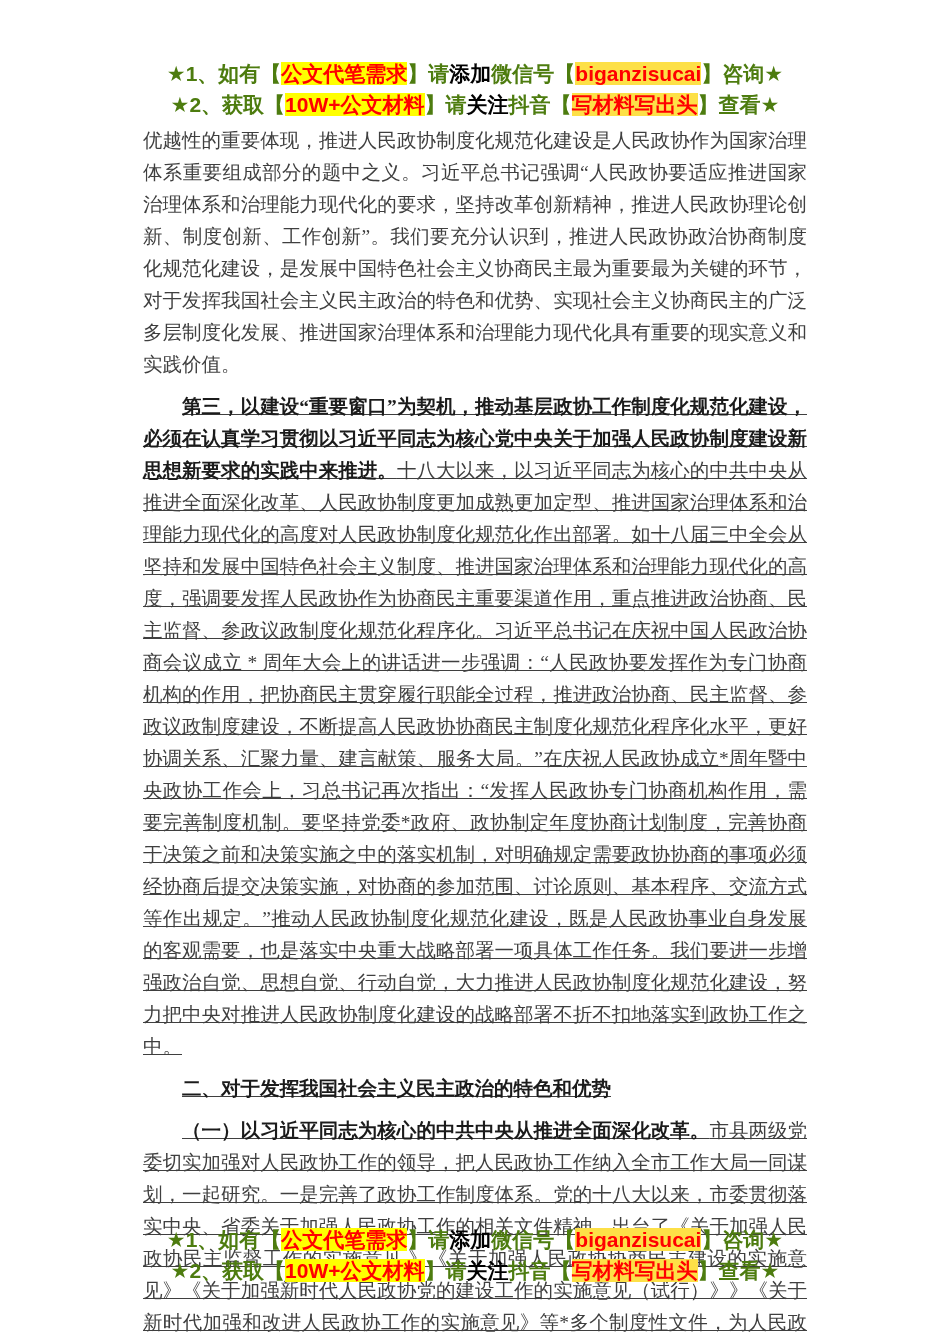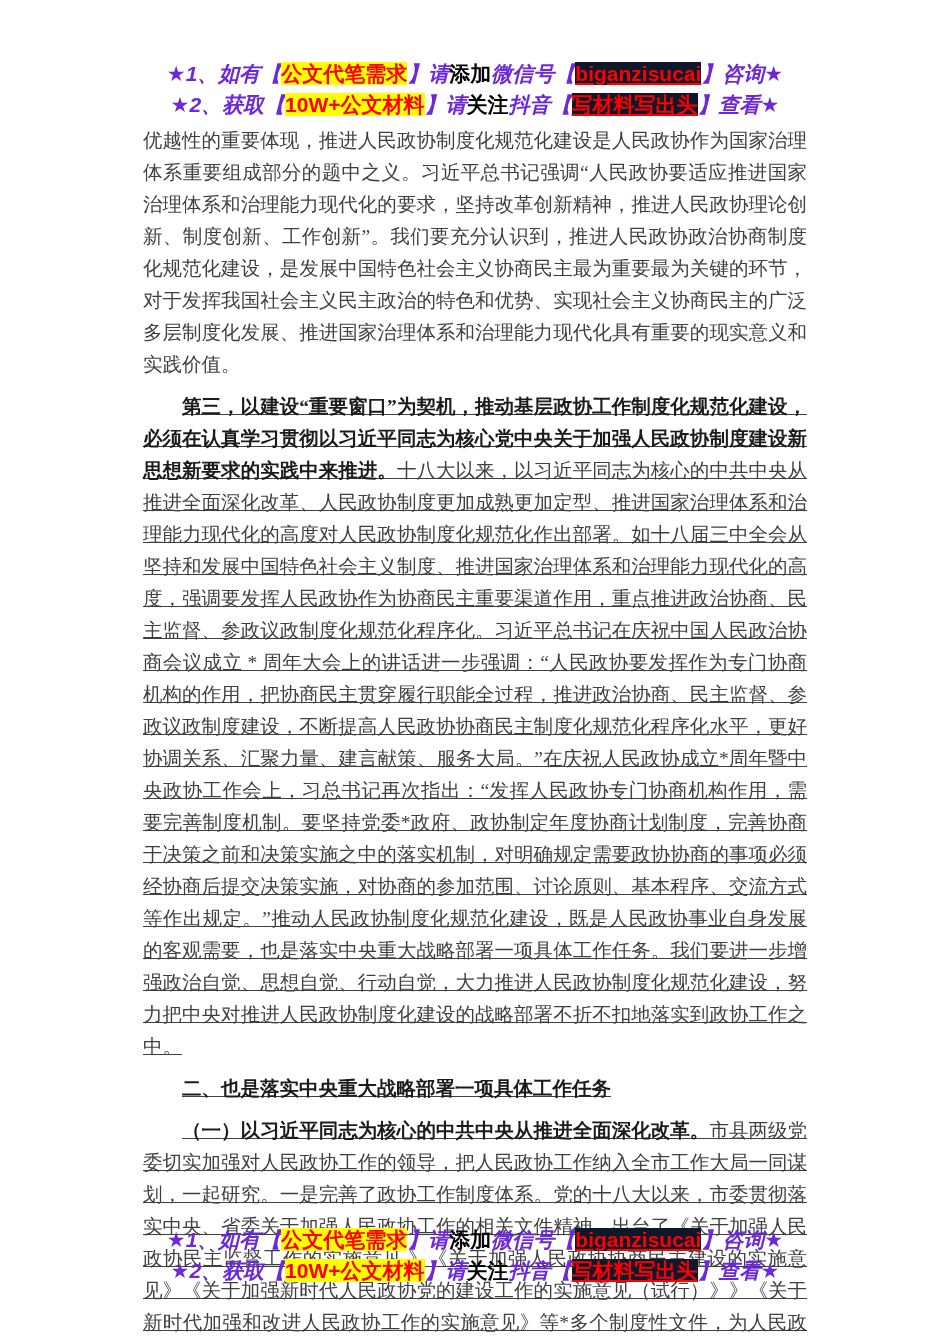--- a/index.html
+++ b/index.html
@@ -27,23 +27,23 @@
     color: #000000;
     white-space: nowrap;
   }
   .promo-bottom {
     position: absolute;
     left: 0;
     right: 0;
     bottom: 58px;
   }
   .promo .run.hl   { color: #ff0000; background: #ffff00; text-align: right; }
-  .promo .run.hlu  { color: #ff0000; background: #0f172a; text-decoration: underline; }
+  .promo .run.hlu  { color: #ff0000; background: #fde047; }
   .promo .run.bu   { color: #000000; }
-  .promo .run.b    { color: #6d28d9; font-style: italic; }
+  .promo .run.b    { color: #4d7c0f; }
   
   .doc {
     margin-top: 5px;
     font-family: "Liberation Serif", "DejaVu Serif", serif;
     font-size: 19.5px;
     line-height: 32px;
     color: #3f3f3f;
     text-align: justify;
   }
   .doc p {
@@ -59,20 +59,20 @@
 <body>
 
 <div class="page">
   <div class="promo promo-top">
       <div class="promo-line"><span class="run b">★1、如有【</span><span class="run hl">公文代笔需求</span><span class="run b">】请</span><span class="run bu">添加</span><span class="run b">微信号【</span><span class="run hlu">biganzisucai</span><span class="run b">】咨询★</span></div>
       <div class="promo-line"><span class="run b">★2、获取【</span><span class="run hl">10W+公文材料</span><span class="run b">】请</span><span class="run bu">关注</span><span class="run b">抖音【</span><span class="run hlu">写材料写出头</span><span class="run b">】查看★</span></div>
     </div>
   <div class="doc">
       <p class=""><span class="run r">优越性的重要体现，推进人民政协制度化规范化建设是人民政协作为国家治理体系重要组成部分的题中之义。习近平总书记强调“人民政协要适应推进国家治理体系和治理能力现代化的要求，坚持改革创新精神，推进人民政协理论创新、制度创新、工作创新”。我们要充分认识到，推进人民政协政治协商制度化规范化建设，是发展中国特色社会主义协商民主最为重要最为关键的环节，对于发挥我国社会主义民主政治的特色和优势、实现社会主义协商民主的广泛多层制度化发展、推进国家治理体系和治理能力现代化具有重要的现实意义和实践价值。</span></p>
       <p class="indent"><span class="run strong">第三，以建设“重要窗口”为契机，推动基层政协工作制度化规范化建设，必须在认真学习贯彻以习近平同志为核心党中央关于加强人民政协制度建设新思想新要求的实践中来推进。</span><span class="run r">十八大以来，以习近平同志为核心的中共中央从推进全面深化改革、人民政协制度更加成熟更加定型、推进国家治理体系和治理能力现代化的高度对人民政协制度化规范化作出部署。如十八届三中全会从坚持和发展中国特色社会主义制度、推进国家治理体系和治理能力现代化的高度，强调要发挥人民政协作为协商民主重要渠道作用，重点推进政治协商、民主监督、参政议政制度化规范化程序化。习近平总书记在庆祝中国人民政治协商会议成立 * 周年大会上的讲话进一步强调：“人民政协要发挥作为专门协商机构的作用，把协商民主贯穿履行职能全过程，推进政治协商、民主监督、参政议政制度建设，不断提高人民政协协商民主制度化规范化程序化水平，更好协调关系、汇聚力量、建言献策、服务大局。”在庆祝人民政协成立*周年暨中央政协工作会上，习总书记再次指出：“发挥人民政协专门协商机构作用，需要完善制度机制。要坚持党委*政府、政协制定年度协商计划制度，完善协商于决策之前和决策实施之中的落实机制，对明确规定需要政协协商的事项必须经协商后提交决策实施，对协商的参加范围、讨论原则、基本程序、交流方式等作出规定。”推动人民政协制度化规范化建设，既是人民政协事业自身发展的客观需要，也是落实中央重大战略部署一项具体工作任务。我们要进一步增强政治自觉、思想自觉、行动自觉，大力推进人民政协制度化规范化建设，努力把中央对推进人民政协制度化建设的战略部署不折不扣地落实到政协工作之中。</span></p>
-      <p class="indent"><span class="run strong">二、也是落实中央重大战略部署一项具体工作任务</span></p>
+      <p class="indent"><span class="run strong">二、对于发挥我国社会主义民主政治的特色和优势</span></p>
       <p class="indent"><span class="run strong">（一）以习近平同志为核心的中共中央从推进全面深化改革。</span><span class="run r">市县两级党委切实加强对人民政协工作的领导，把人民政协工作纳入全市工作大局一同谋划，一起研究。一是完善了政协工作制度体系。党的十八大以来，市委贯彻落实中央、省委关于加强人民政协工作的相关文件精神，出台了《关于加强人民政协民主监督工作的实施意见 》《关于加强人民政协协商民主建设的实施意见》《关于加强新时代人民政协党的建设工作的实施意见（试行）》》《关于新时代加强和改进人民政协工作的实施意见》等*多个制度性文件，为人民政协发挥专门协商机构作用、开展各项履职工作提供了制度保障，推动了我市人民政协</span></p>
     </div>
   <div class="promo promo-bottom">
       <div class="promo-line"><span class="run b">★1、如有【</span><span class="run hl">公文代笔需求</span><span class="run b">】请</span><span class="run bu">添加</span><span class="run b">微信号【</span><span class="run hlu">biganzisucai</span><span class="run b">】咨询★</span></div>
       <div class="promo-line"><span class="run b">★2、获取【</span><span class="run hl">10W+公文材料</span><span class="run b">】请</span><span class="run bu">关注</span><span class="run b">抖音【</span><span class="run hlu">写材料写出头</span><span class="run b">】查看★</span></div>
     </div>
 </div>
 
 </body></html>

